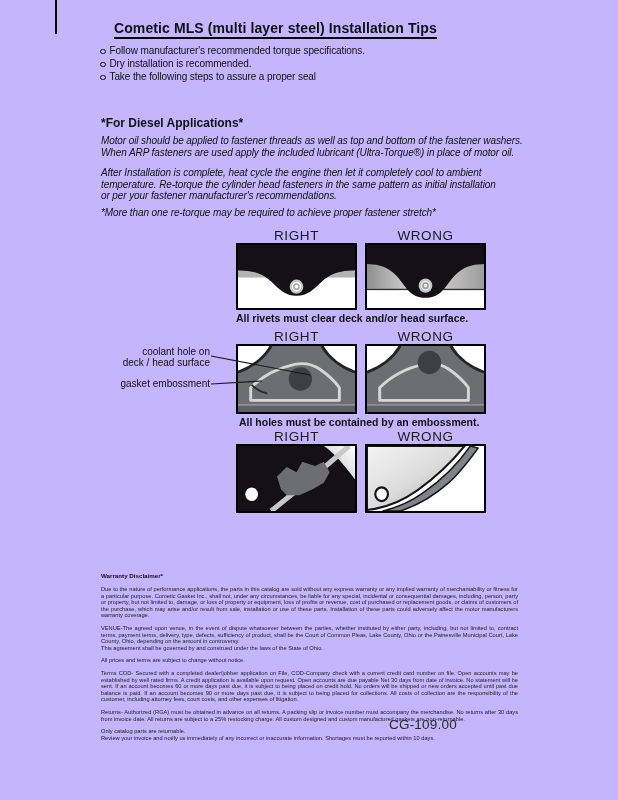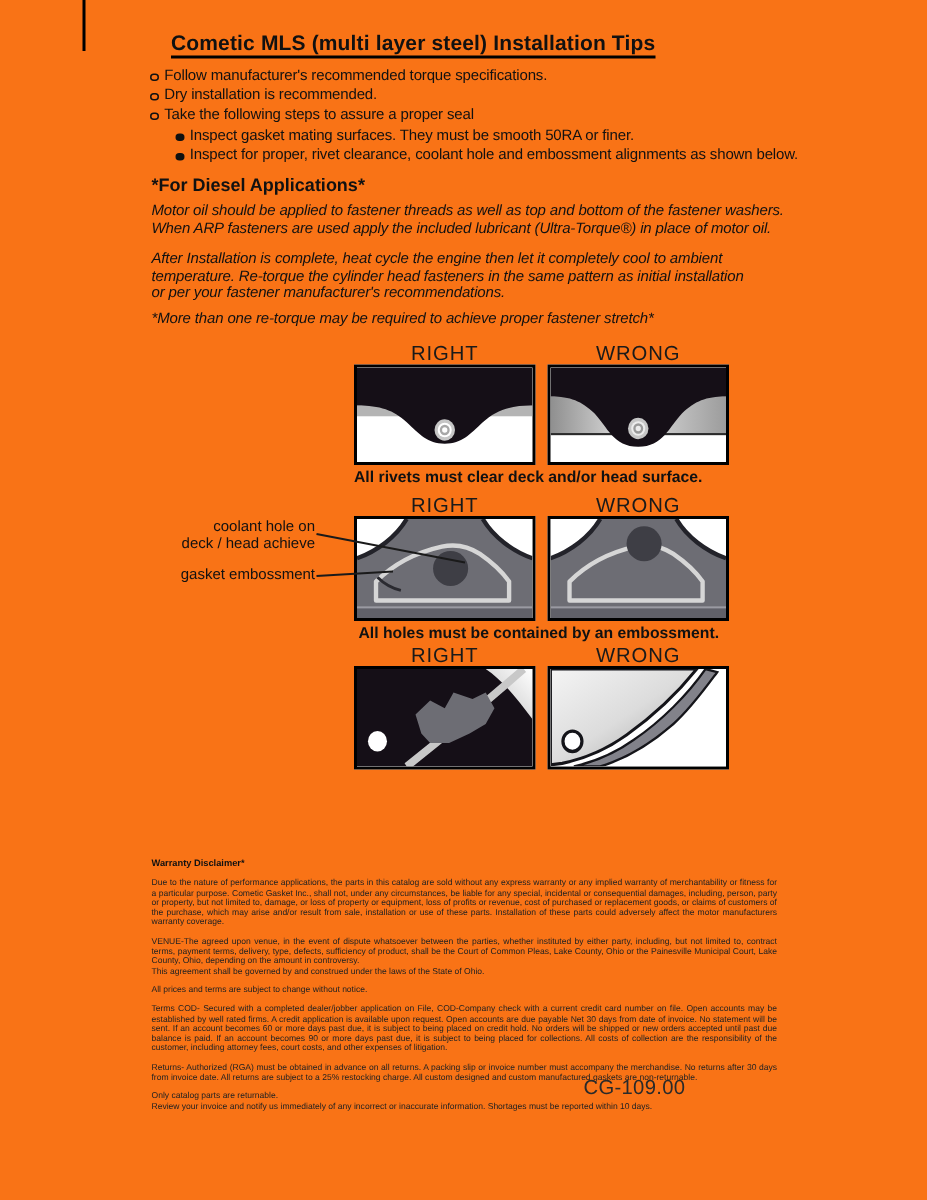--- a/index.html
+++ b/index.html
@@ -1,17 +1,17 @@
 <!DOCTYPE html>
 <html><head>
 <meta charset="utf-8">
 <style>
   html,body{margin:0;padding:0;background:#ffffff;}
   .page{
-    position:relative;width:618px;height:800px;background:#f97316;overflow:hidden;
+    position:relative;width:618px;height:800px;background:#c4b5fd;overflow:hidden;
     font-family:"Liberation Sans",sans-serif;color:#111;
   }
   .crop-mark{position:absolute;left:55px;top:0;width:2px;height:34px;background:#000;}
   .doc-title{
     position:absolute;left:114px;top:20px;font-size:14px;font-weight:bold;
     border-bottom:2px solid #000;padding-bottom:1px;letter-spacing:0.1px;
   }
   .bullets{position:absolute;left:100px;top:44px;}
   .sub-bullets{position:absolute;left:117px;top:84px;}
   .b-item{display:flex;align-items:flex-start;font-size:10px;line-height:13px;letter-spacing:-0.1px;}
@@ -52,30 +52,20 @@
     <div class="b-item">
       <span class="marker hollow"></span>
       <span>Dry installation is recommended.</span>
     </div>
     <div class="b-item">
       <span class="marker hollow"></span>
       <span>Take the following steps to assure a proper seal</span>
     </div>
   </div>
 
-  <div class="sub-bullets">
-    <div class="b-item">
-      <span class="marker filled"></span>
-      <span>Inspect gasket mating surfaces.  They must be smooth 50RA or finer.</span>
-    </div>
-    <div class="b-item">
-      <span class="marker filled"></span>
-      <span>Inspect for proper, rivet clearance, coolant hole and embossment alignments as shown below.</span>
-    </div>
-  </div>
 
   <div class="section-heading">*For Diesel Applications*</div>
 
   <div class="body-par" style="top:135px">Motor oil should be applied to fastener threads as well as top and bottom of the fastener washers.
 When ARP fasteners are used apply the included lubricant (Ultra-Torque®) in place of motor oil.</div>
   <div class="body-par" style="top:167px">After Installation is complete, heat cycle the engine then let it completely cool to ambient
 temperature. Re-torque the cylinder head fasteners in the same pattern as initial installation
 or per your fastener manufacturer's recommendations.</div>
   <div class="body-par" style="top:207px">*More than one re-torque may be required to achieve proper fastener stretch*</div>
 
@@ -142,21 +132,21 @@
         <path d="M120,0 H86 C93,12 106,22 120,27 Z" fill="#ffffff"></path>
         <path d="M86,0 C93,12 106,22 120,27" fill="none" stroke="#23232a" stroke-width="3"></path>
         <path d="M13,56 L13,43 Q31,25 58,19 Q72,16 84,24 Q97,33 104,43 L104,56 Z" fill="none" stroke="#d6d6d6" stroke-width="3" stroke-linejoin="round"></path>
         <circle cx="64" cy="17" r="12" fill="#3e3e45"></circle>
       </svg>
     </div>
     <div class="fig-caption" style="top:88px;left:3px">All holes must be contained by an embossment.</div>
   </div>
 
   <div class="annot" style="left:108px;top:346px;width:102px">coolant hole on
-deck / head achieve</div>
+deck / head surface</div>
   <div class="annot" style="left:108px;top:378px;width:102px">gasket embossment</div>
   <svg class="leaders" style="left:210px;top:350px" width="115" height="40">
     <line x1="1" y1="6" x2="100" y2="25" stroke="#1a1a1a" stroke-width="1.2"></line>
     <line x1="1" y1="34" x2="52" y2="31" stroke="#1a1a1a" stroke-width="1.2"></line>
   </svg>
 
   <div class="figure" style="top:429px;height:112px">
     <div class="fig-label" style="left:0">RIGHT</div>
     <div class="fig-label" style="left:129px">WRONG</div>
     <div class="panel" style="left:0;top:15px;height:69px">

